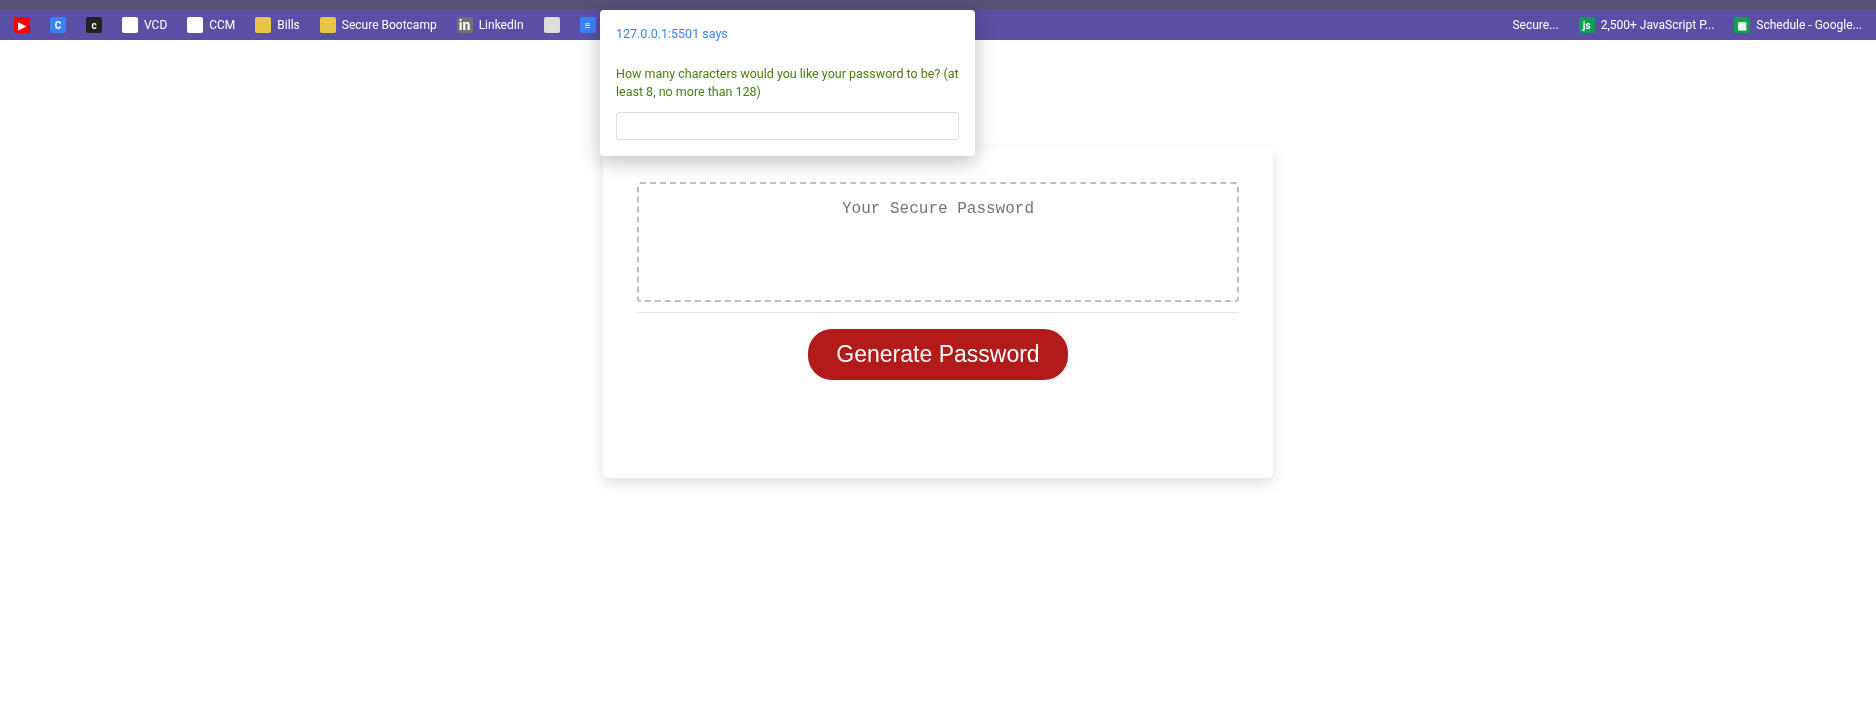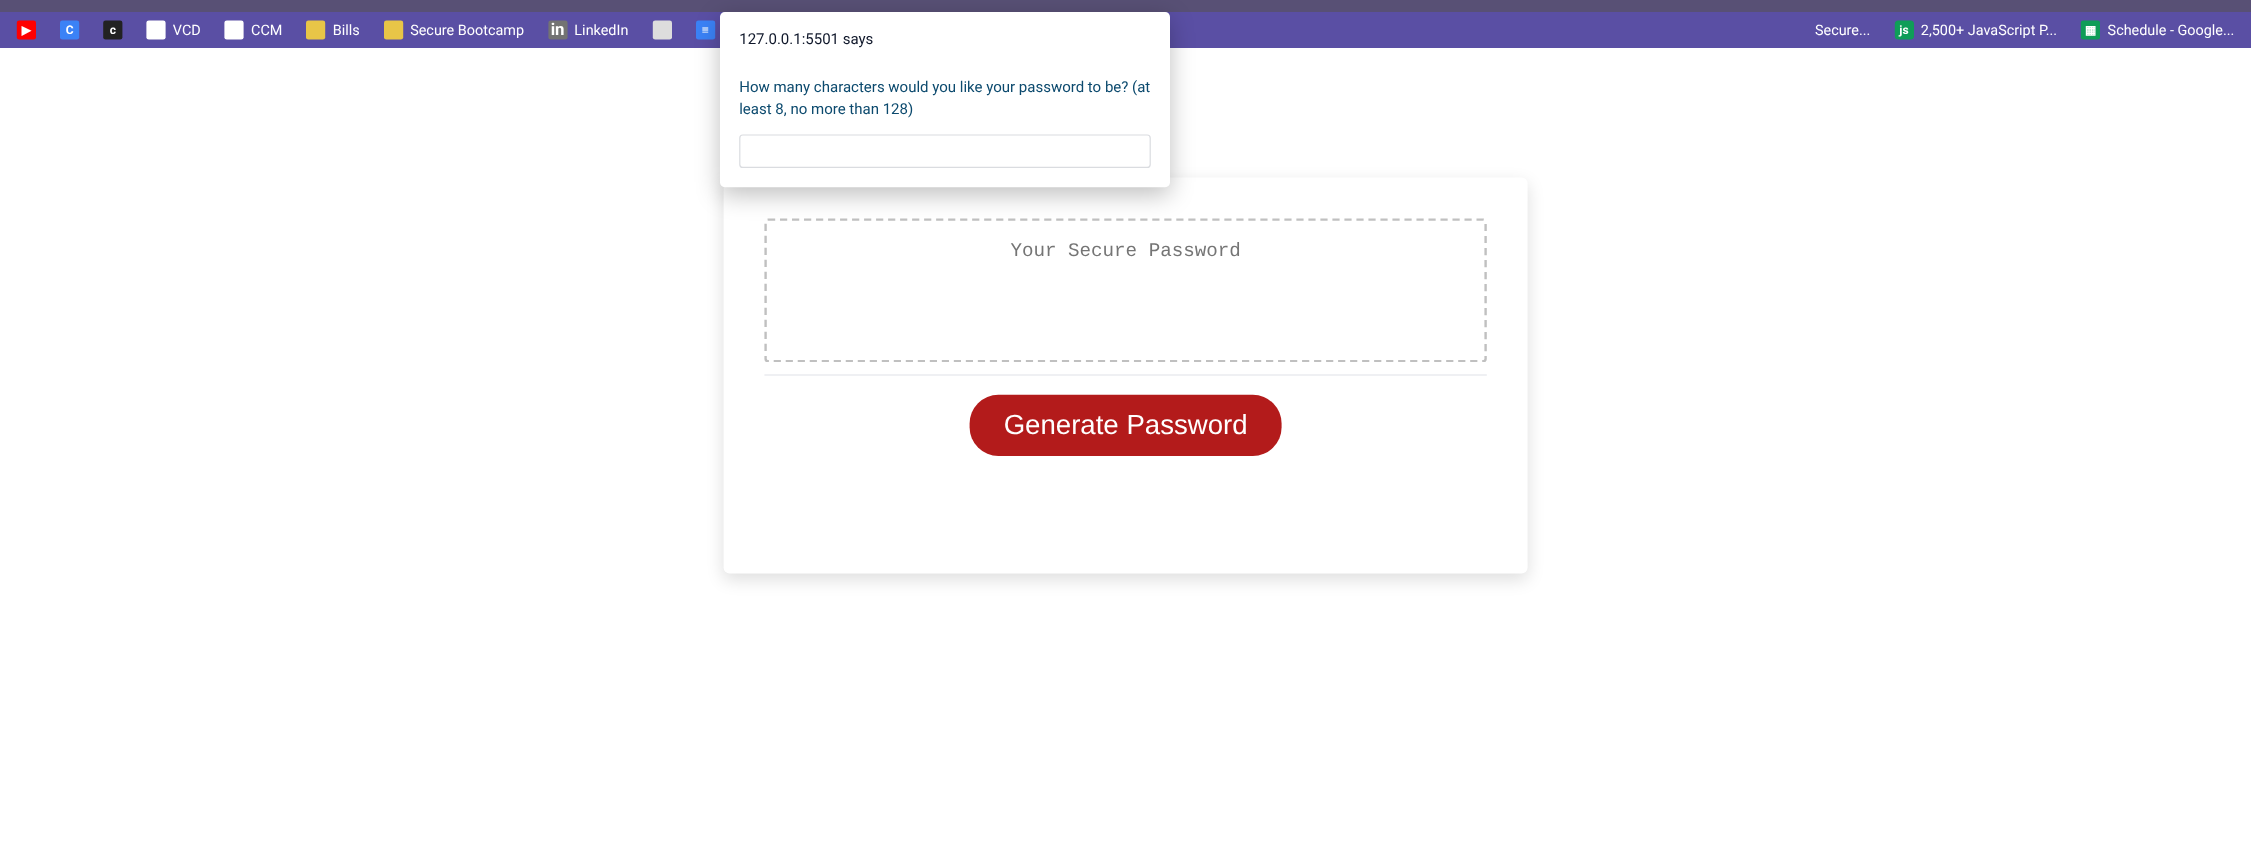--- a/index.html
+++ b/index.html
@@ -124,26 +124,26 @@
       background: #fff;
       border-radius: 4px;
       box-shadow: 0 6px 20px rgba(0,0,0,0.25);
       padding: 16px;
       z-index: 1000;
       font-size: 12.5px;
       color: #202124;
     }
     .prompt-title {
       font-size: 12.5px;
-      color: #0f172a;
+      color: #3b82f6;
       margin-bottom: 10px;
     }
     .prompt-msg {
       font-size: 12.5px;
-      color: #0c4a6e;
+      color: #4d7c0f;
       line-height: 1.4;
       margin-bottom: 12px;
       margin-top: 24px;
     }
     .prompt-input {
       width: 100%;
       height: 28px;
       border: 1px solid #dadce0;
       border-radius: 3px;
       padding: 0 8px;

